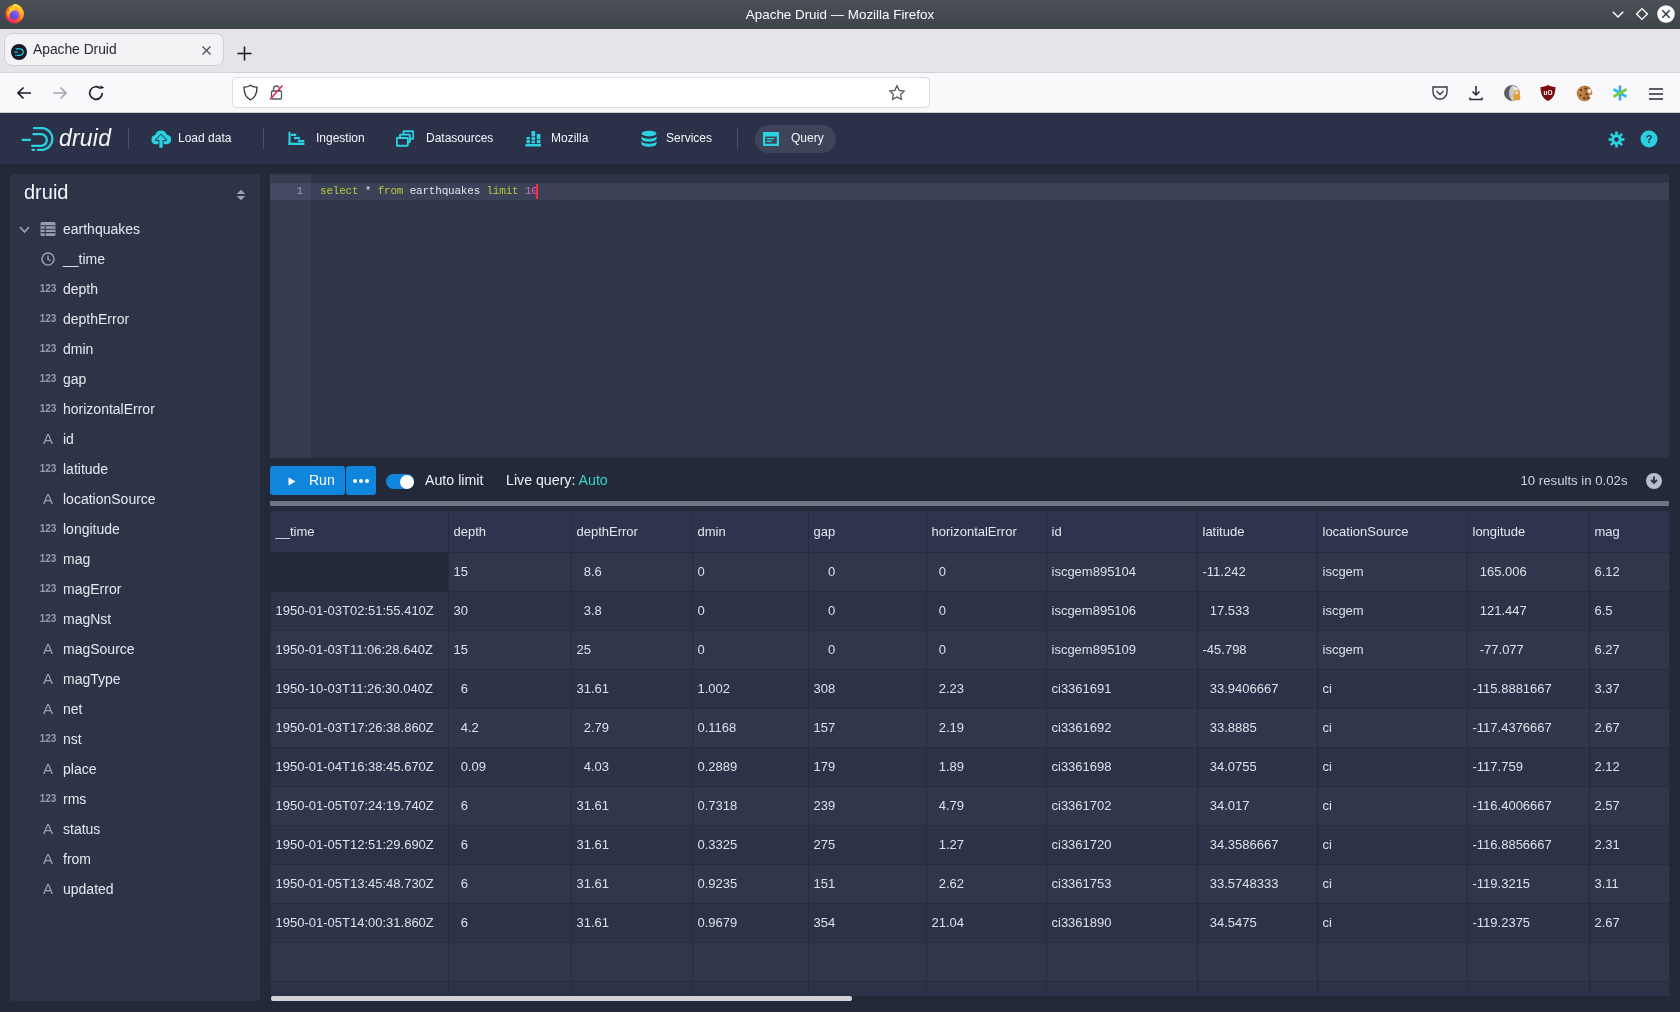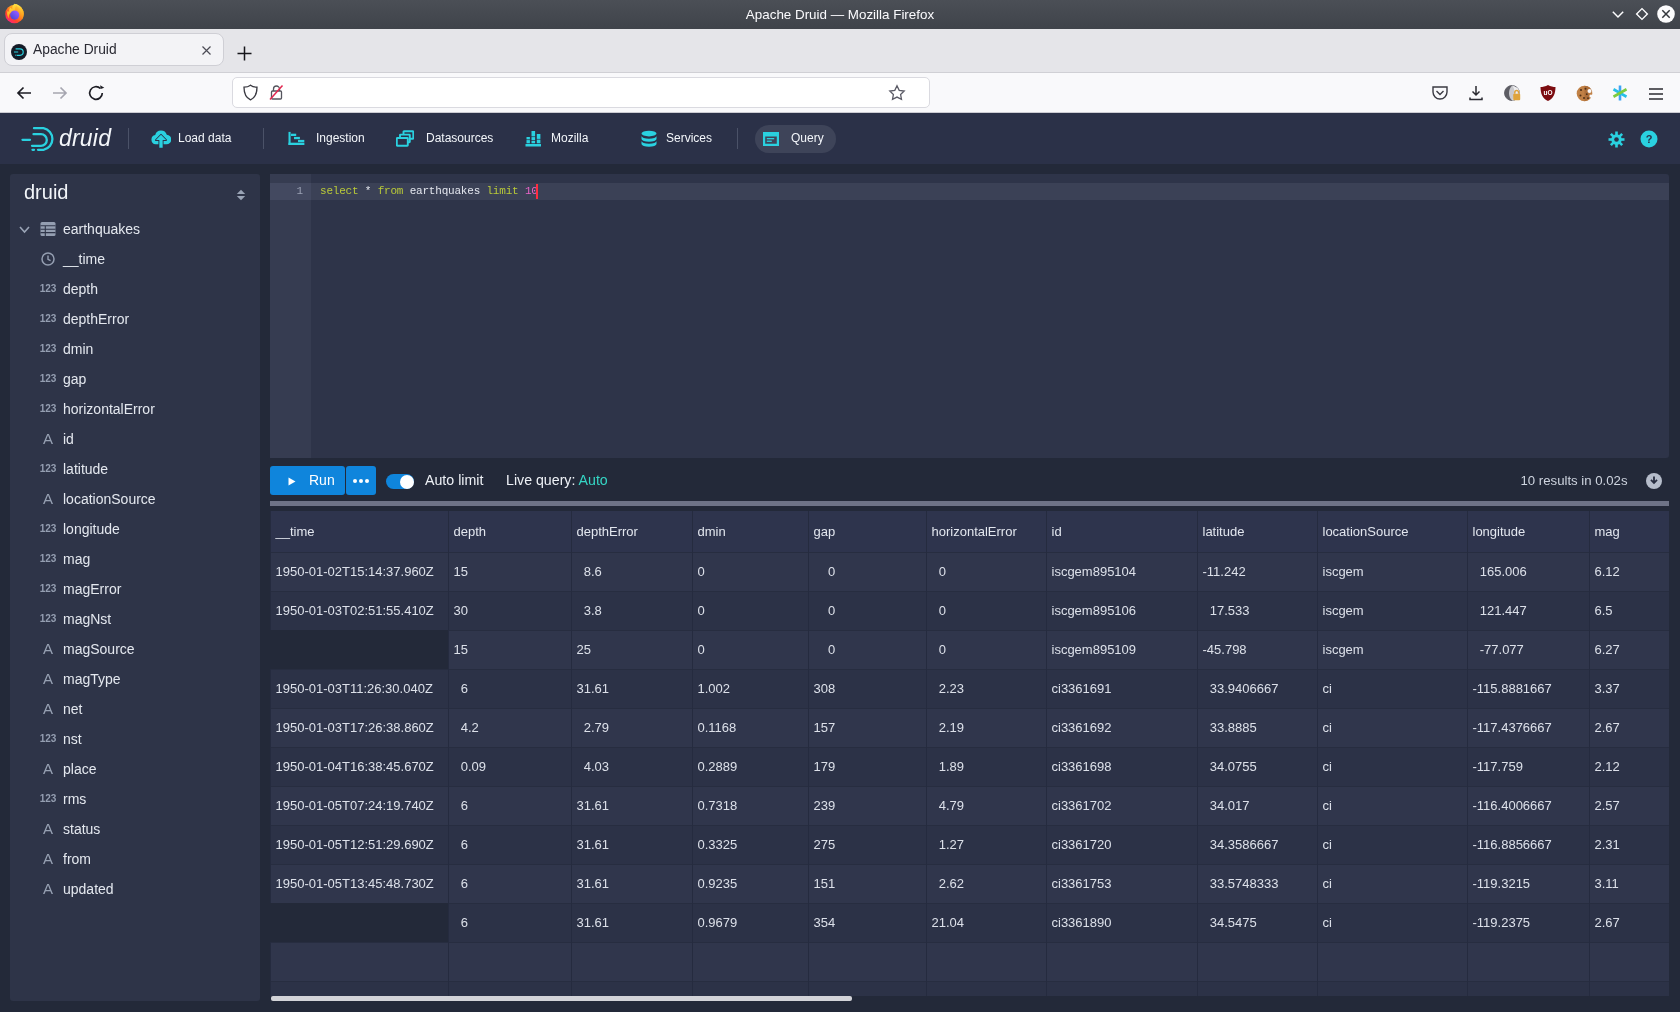--- a/index.html
+++ b/index.html
@@ -412,21 +412,20 @@
 <div class="th cell-pad" style="left:178px;width:123px">depth</div>
 <div class="th cell-pad" style="left:301px;width:121px">depthError</div>
 <div class="th cell-pad" style="left:422px;width:116px">dmin</div>
 <div class="th cell-pad" style="left:538px;width:118px">gap</div>
 <div class="th cell-pad" style="left:656px;width:120px">horizontalError</div>
 <div class="th cell-pad" style="left:776px;width:151px">id</div>
 <div class="th cell-pad" style="left:927px;width:120px">latitude</div>
 <div class="th cell-pad" style="left:1047px;width:150px">locationSource</div>
 <div class="th cell-pad" style="left:1197px;width:122px">longitude</div>
 <div class="th cell-pad" style="left:1319px;width:80px">mag</div>
-<div class="td odd cell-pad" style="left:0px;top:41px;width:178px">1950-01-02T15:14:37.960Z</div>
 <div class="td odd cell-pad" style="left:178px;top:41px;width:123px">15</div>
 <div class="td odd cell-pad" style="left:301px;top:41px;width:121px"><s>0</s>8.6</div>
 <div class="td odd cell-pad" style="left:422px;top:41px;width:116px">0</div>
 <div class="td odd cell-pad" style="left:538px;top:41px;width:118px"><s>00</s>0</div>
 <div class="td odd cell-pad" style="left:656px;top:41px;width:120px"><s>0</s>0</div>
 <div class="td odd cell-pad" style="left:776px;top:41px;width:151px">iscgem895104</div>
 <div class="td odd cell-pad" style="left:927px;top:41px;width:120px">-11.242</div>
 <div class="td odd cell-pad" style="left:1047px;top:41px;width:150px">iscgem</div>
 <div class="td odd cell-pad" style="left:1197px;top:41px;width:122px"><s>0</s>165.006</div>
 <div class="td odd cell-pad" style="left:1319px;top:41px;width:80px">6.12</div>
@@ -434,31 +433,32 @@
 <div class="td even cell-pad" style="left:178px;top:80px;width:123px">30</div>
 <div class="td even cell-pad" style="left:301px;top:80px;width:121px"><s>0</s>3.8</div>
 <div class="td even cell-pad" style="left:422px;top:80px;width:116px">0</div>
 <div class="td even cell-pad" style="left:538px;top:80px;width:118px"><s>00</s>0</div>
 <div class="td even cell-pad" style="left:656px;top:80px;width:120px"><s>0</s>0</div>
 <div class="td even cell-pad" style="left:776px;top:80px;width:151px">iscgem895106</div>
 <div class="td even cell-pad" style="left:927px;top:80px;width:120px"><s>0</s>17.533</div>
 <div class="td even cell-pad" style="left:1047px;top:80px;width:150px">iscgem</div>
 <div class="td even cell-pad" style="left:1197px;top:80px;width:122px"><s>0</s>121.447</div>
 <div class="td even cell-pad" style="left:1319px;top:80px;width:80px">6.5</div>
+<div class="td odd cell-pad" style="left:0px;top:119px;width:178px">1950-01-03T11:06:28.640Z</div>
 <div class="td odd cell-pad" style="left:178px;top:119px;width:123px">15</div>
 <div class="td odd cell-pad" style="left:301px;top:119px;width:121px">25</div>
 <div class="td odd cell-pad" style="left:422px;top:119px;width:116px">0</div>
 <div class="td odd cell-pad" style="left:538px;top:119px;width:118px"><s>00</s>0</div>
 <div class="td odd cell-pad" style="left:656px;top:119px;width:120px"><s>0</s>0</div>
 <div class="td odd cell-pad" style="left:776px;top:119px;width:151px">iscgem895109</div>
 <div class="td odd cell-pad" style="left:927px;top:119px;width:120px">-45.798</div>
 <div class="td odd cell-pad" style="left:1047px;top:119px;width:150px">iscgem</div>
 <div class="td odd cell-pad" style="left:1197px;top:119px;width:122px"><s>0</s>-77.077</div>
 <div class="td odd cell-pad" style="left:1319px;top:119px;width:80px">6.27</div>
-<div class="td even cell-pad" style="left:0px;top:158px;width:178px">1950-01-03T11:26:30.040Z</div>
+<div class="td even cell-pad" style="left:0px;top:158px;width:178px">1950-10-03T11:26:30.040Z</div>
 <div class="td even cell-pad" style="left:178px;top:158px;width:123px"><s>0</s>6</div>
 <div class="td even cell-pad" style="left:301px;top:158px;width:121px">31.61</div>
 <div class="td even cell-pad" style="left:422px;top:158px;width:116px">1.002</div>
 <div class="td even cell-pad" style="left:538px;top:158px;width:118px">308</div>
 <div class="td even cell-pad" style="left:656px;top:158px;width:120px"><s>0</s>2.23</div>
 <div class="td even cell-pad" style="left:776px;top:158px;width:151px">ci3361691</div>
 <div class="td even cell-pad" style="left:927px;top:158px;width:120px"><s>0</s>33.9406667</div>
 <div class="td even cell-pad" style="left:1047px;top:158px;width:150px">ci</div>
 <div class="td even cell-pad" style="left:1197px;top:158px;width:122px">-115.8881667</div>
 <div class="td even cell-pad" style="left:1319px;top:158px;width:80px">3.37</div>
@@ -510,20 +510,21 @@
 <div class="td odd cell-pad" style="left:178px;top:353px;width:123px"><s>0</s>6</div>
 <div class="td odd cell-pad" style="left:301px;top:353px;width:121px">31.61</div>
 <div class="td odd cell-pad" style="left:422px;top:353px;width:116px">0.9235</div>
 <div class="td odd cell-pad" style="left:538px;top:353px;width:118px">151</div>
 <div class="td odd cell-pad" style="left:656px;top:353px;width:120px"><s>0</s>2.62</div>
 <div class="td odd cell-pad" style="left:776px;top:353px;width:151px">ci3361753</div>
 <div class="td odd cell-pad" style="left:927px;top:353px;width:120px"><s>0</s>33.5748333</div>
 <div class="td odd cell-pad" style="left:1047px;top:353px;width:150px">ci</div>
 <div class="td odd cell-pad" style="left:1197px;top:353px;width:122px">-119.3215</div>
 <div class="td odd cell-pad" style="left:1319px;top:353px;width:80px">3.11</div>
+<div class="td even cell-pad" style="left:0px;top:392px;width:178px">1950-01-05T14:00:31.860Z</div>
 <div class="td even cell-pad" style="left:178px;top:392px;width:123px"><s>0</s>6</div>
 <div class="td even cell-pad" style="left:301px;top:392px;width:121px">31.61</div>
 <div class="td even cell-pad" style="left:422px;top:392px;width:116px">0.9679</div>
 <div class="td even cell-pad" style="left:538px;top:392px;width:118px">354</div>
 <div class="td even cell-pad" style="left:656px;top:392px;width:120px">21.04</div>
 <div class="td even cell-pad" style="left:776px;top:392px;width:151px">ci3361890</div>
 <div class="td even cell-pad" style="left:927px;top:392px;width:120px"><s>0</s>34.5475</div>
 <div class="td even cell-pad" style="left:1047px;top:392px;width:150px">ci</div>
 <div class="td even cell-pad" style="left:1197px;top:392px;width:122px">-119.2375</div>
 <div class="td even cell-pad" style="left:1319px;top:392px;width:80px">2.67</div>

